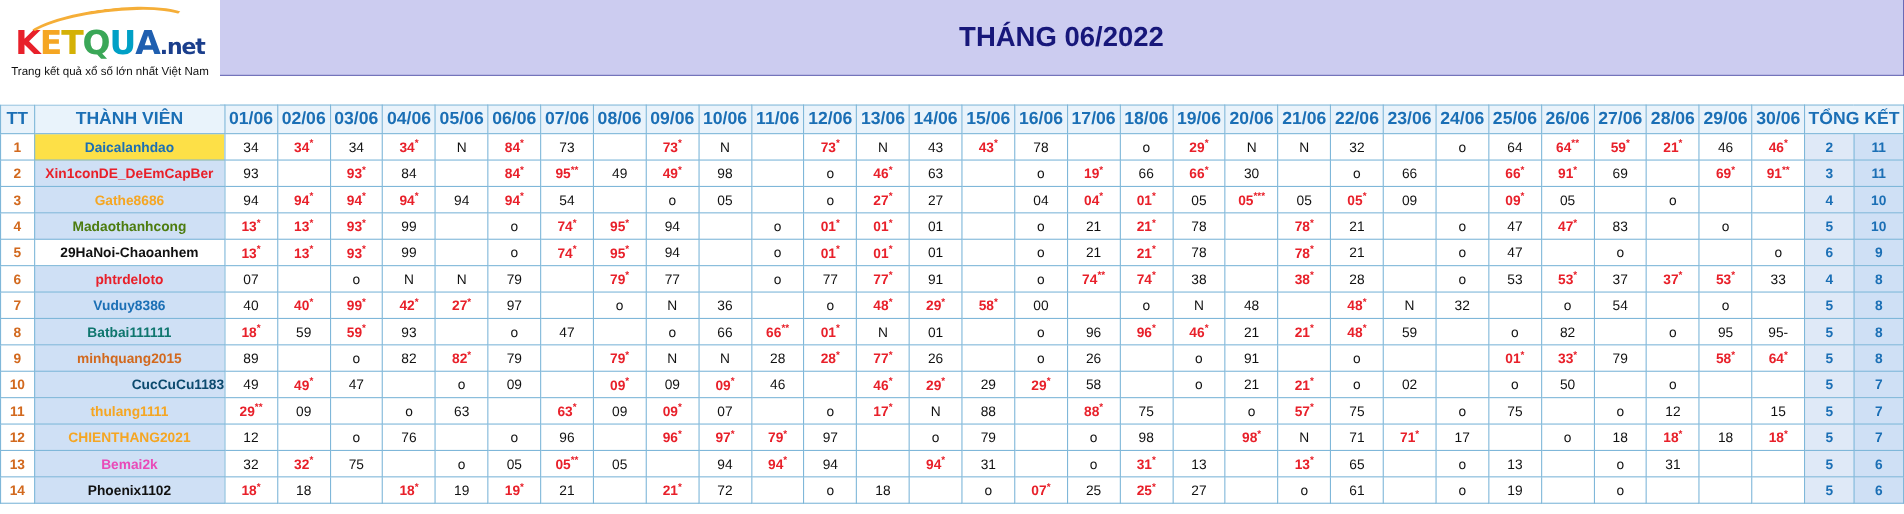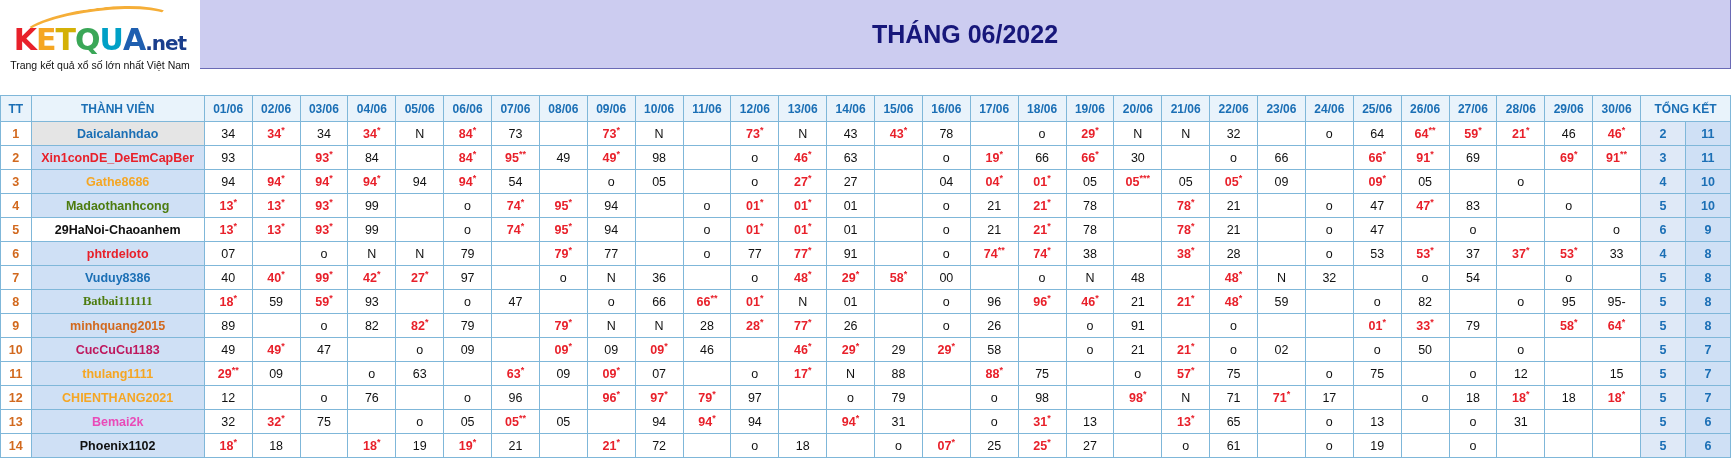--- a/index.html
+++ b/index.html
@@ -18,21 +18,21 @@
      border-color:#f5a623 transparent transparent transparent;transform:rotate(-7deg);opacity:.9;}
   
   .hdr-right{flex:1;}
   .hdr-title{height:25px;background:#ccccf0;border:1px solid #6a6ab5;border-left:none;
      display:flex;align-items:center;justify-content:center;color:#17177a;font-weight:bold;font-size:12.5px;letter-spacing:.2px;}
   .hdr-month{height:68px;background:#ccccf0;border:1px solid #6a6ab5;border-top:none;border-left:none;
      display:flex;align-items:center;justify-content:center;color:#17177a;font-weight:bold;font-size:25px;}
   table{border-collapse:collapse;table-layout:fixed;width:1731px;}
   td,th{border:1px solid #7fb7d9;font-size:12.5px;text-align:center;padding:0;height:23px;
         font-family:"Liberation Sans",sans-serif;}
-  .colhead td{background:#e9f3fb;color:#1b6fb5;font-weight:bold;font-size:12px;height:25px;}
+  .colhead td{background:#e9f3fb;color:#1b6fb5;font-weight:bold;font-size:16px;height:25px;}
   .thanhvien{background:#fde9d0;color:#1b6fb5;}
   .tonket{background:#fde9d0;color:#1b6fb5;}
   td.ttcell{color:#d2691e;font-weight:bold;background:#fff;}
   td.name{font-weight:bold;font-size:12.5px;}
   td.val{background:#fff;}
   .red{color:#e8202a;font-weight:bold;}
   .blk{color:#111;}
   .sup{font-size:9px;vertical-align:super;}
   td.sum{color:#1b6fb5;font-weight:bold;background:#dfe9f7;}
   td.sum2{color:#1b6fb5;font-weight:bold;background:#cfe0f5;}
@@ -123,21 +123,21 @@
           <td>25/06</td>
           <td>26/06</td>
           <td>27/06</td>
           <td>28/06</td>
           <td>29/06</td>
           <td>30/06</td>
           <td class="tonket" colspan="2">TỔNG KẾT</td>
         </tr>
         <tr>
           <td class="ttcell">1</td>
-          <td class="name" style="color: rgb(27, 111, 181); background: #e5e5e5;">Daicalanhdao</td>
+          <td class="name" style="color: rgb(27, 111, 181); background: #fde047;">Daicalanhdao</td>
           <td class="val"><span class="blk">34</span></td>
           <td class="val"><span class="red">34</span><span class="sup red">*</span></td>
           <td class="val"><span class="blk">34</span></td>
           <td class="val"><span class="red">34</span><span class="sup red">*</span></td>
           <td class="val"><span class="blk">N</span></td>
           <td class="val"><span class="red">84</span><span class="sup red">*</span></td>
           <td class="val"><span class="blk">73</span></td>
           <td class="val"></td>
           <td class="val"><span class="red">73</span><span class="sup red">*</span></td>
           <td class="val"><span class="blk">N</span></td>
@@ -375,21 +375,21 @@
           <td class="val"><span class="blk">o</span></td>
           <td class="val"><span class="blk">54</span></td>
           <td class="val"></td>
           <td class="val"><span class="blk">o</span></td>
           <td class="val"></td>
           <td class="sum">5</td>
           <td class="sum2">8</td>
         </tr>
         <tr>
           <td class="ttcell">8</td>
-          <td class="name" style="color: #4d7c0f; background: rgb(207, 224, 245); font-family: Liberation Serif, serif;">Batbai111111</td>
+          <td class="name" style="color: #0f766e; background: rgb(207, 224, 245);">Batbai111111</td>
           <td class="val"><span class="red">18</span><span class="sup red">*</span></td>
           <td class="val"><span class="blk">59</span></td>
           <td class="val"><span class="red">59</span><span class="sup red">*</span></td>
           <td class="val"><span class="blk">93</span></td>
           <td class="val"></td>
           <td class="val"><span class="blk">o</span></td>
           <td class="val"><span class="blk">47</span></td>
           <td class="val"></td>
           <td class="val"><span class="blk">o</span></td>
           <td class="val"><span class="blk">66</span></td>
@@ -447,21 +447,21 @@
           <td class="val"><span class="red">33</span><span class="sup red">*</span></td>
           <td class="val"><span class="blk">79</span></td>
           <td class="val"></td>
           <td class="val"><span class="red">58</span><span class="sup red">*</span></td>
           <td class="val"><span class="red">64</span><span class="sup red">*</span></td>
           <td class="sum">5</td>
           <td class="sum2">8</td>
         </tr>
         <tr>
           <td class="ttcell">10</td>
-          <td class="name" style="color: #be185d; background: rgb(207, 224, 245);">CucCuCu1183</td>
+          <td class="name" style="color: #0c4a6e; background: rgb(207, 224, 245); text-align: right;">CucCuCu1183</td>
           <td class="val"><span class="blk">49</span></td>
           <td class="val"><span class="red">49</span><span class="sup red">*</span></td>
           <td class="val"><span class="blk">47</span></td>
           <td class="val"></td>
           <td class="val"><span class="blk">o</span></td>
           <td class="val"><span class="blk">09</span></td>
           <td class="val"></td>
           <td class="val"><span class="red">09</span><span class="sup red">*</span></td>
           <td class="val"><span class="blk">09</span></td>
           <td class="val"><span class="red">09</span><span class="sup red">*</span></td>

